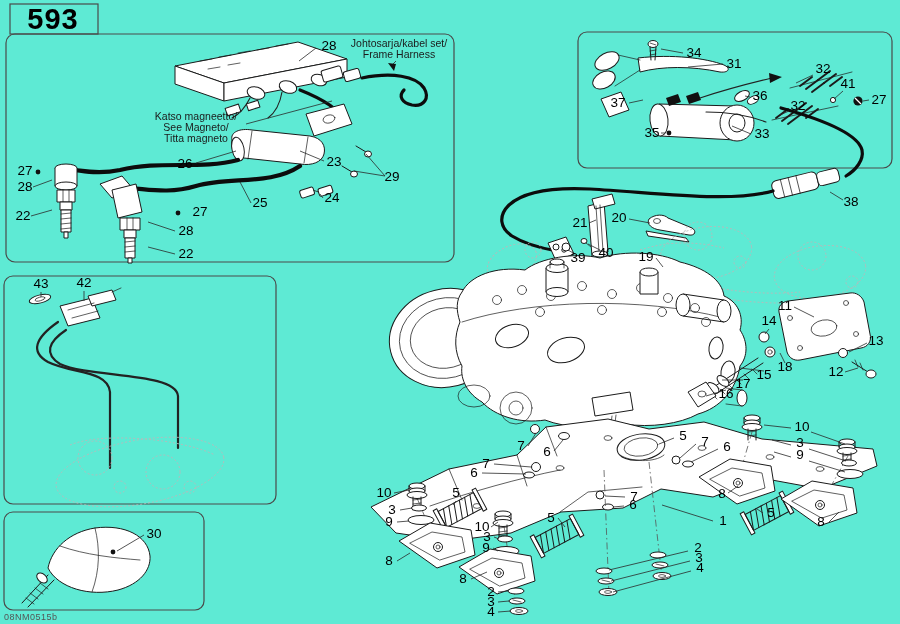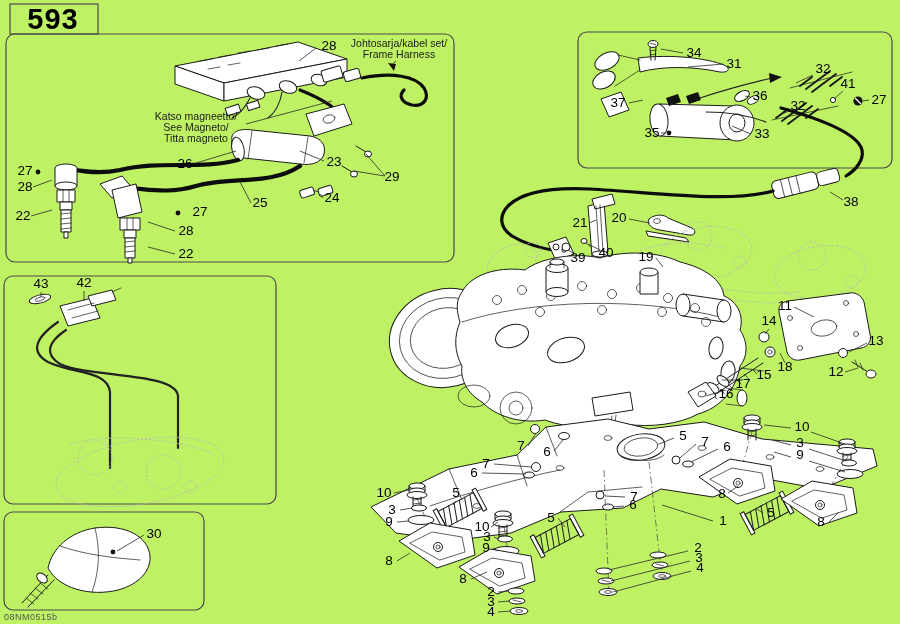--- a/index.html
+++ b/index.html
@@ -1,16 +1,16 @@
 <!DOCTYPE html>
 <html><head>
 <meta charset="utf-8">
 <style>
   html,body{margin:0;padding:0;background:#fff;}
-  .stage{position:relative;width:900px;height:624px;background:#bef264;overflow:hidden;
+  .stage{position:relative;width:900px;height:624px;background:#5eead4;overflow:hidden;
          font-family:"Liberation Sans",sans-serif;}
   svg{position:absolute;left:0;top:0;}
   .ln   {fill:none;stroke:#1b1b1b;stroke-width:1;stroke-linejoin:round;stroke-linecap:round;}
   .lnw  {fill:#fff;stroke:#1b1b1b;stroke-width:1;stroke-linejoin:round;}
   .lnt  {fill:none;stroke:#1b1b1b;stroke-width:.7;stroke-linejoin:round;stroke-linecap:round;}
   .thick{fill:none;stroke:#0c0c0c;stroke-width:4.2;stroke-linecap:round;}
   .cable{fill:none;stroke:#0c0c0c;stroke-width:3.2;stroke-linecap:round;}
   .wire {fill:none;stroke:#222;stroke-width:1.1;stroke-linecap:round;}
   .panel{fill:none;stroke:#4a4a4a;stroke-width:1.2;}
   .ghost{fill:none;stroke:#b9b9b9;stroke-width:.9;stroke-dasharray:2 2;}

